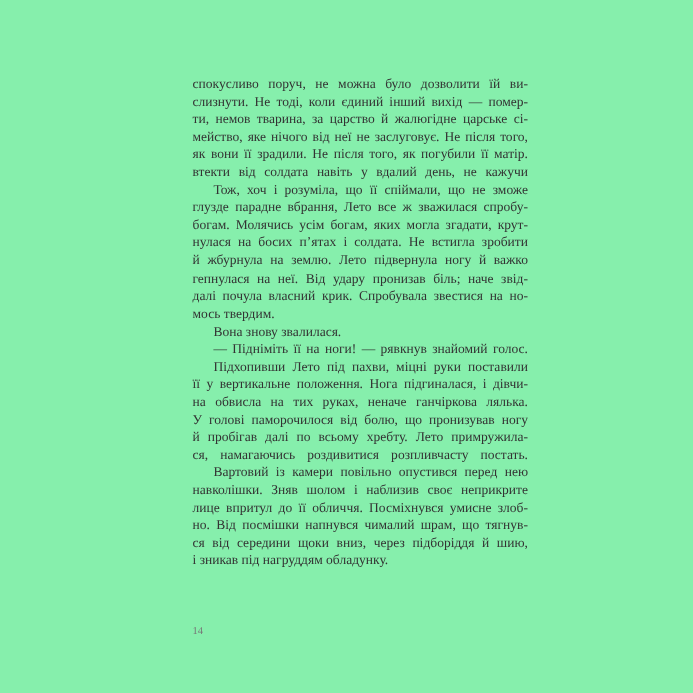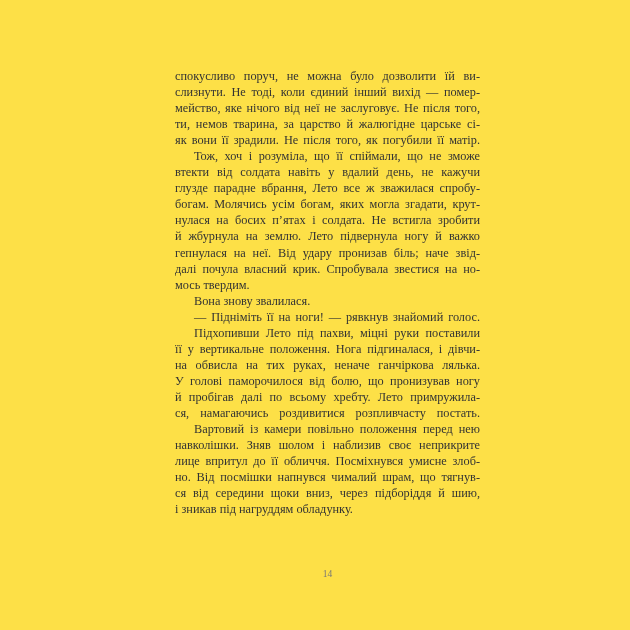--- a/index.html
+++ b/index.html
@@ -4,21 +4,21 @@
 <style>
   html, body {
     margin: 0;
     padding: 0;
     background: #ffffff;
   }
   .screen {
     position: relative;
     width: 630px;
     height: 630px;
-    background: #fde047;
+    background: #86efac;
     overflow: hidden;
     font-family: "Liberation Serif", "DejaVu Serif", serif;
   }
   .textblock {
     position: absolute;
     left: 175px;
     top: 68px;
     width: 305px;
     color: #333333;
     font-size: 12.3px;
@@ -40,44 +40,44 @@
     text-align: right;
     text-align-last: left;
   }
   
   .ln.ind { text-indent: 19px; }
   .pagenum {
     position: absolute;
     left: 175px;
     top: 568px;
     width: 305px;
-    text-align: center;
+    text-align: left;
     font-size: 9.5px;
     line-height: 12px;
     color: #777777;
   }
 </style>
 </head>
 <body>
 
 <div class="screen">
 
   <div class="textblock">
 
     <div class="para">
       <div class="ln j">спокусливо поруч, не можна було дозволити їй ви-</div>
       <div class="ln j">слизнути. Не тоді, коли єдиний інший вихід — помер-</div>
+      <div class="ln j">ти, немов тварина, за царство й жалюгідне царське сі-</div>
       <div class="ln j">мейство, яке нічого від неї не заслуговує. Не після того,</div>
-      <div class="ln j">ти, немов тварина, за царство й жалюгідне царське сі-</div>
       <div class="ln j">як вони її зрадили. Не після того, як погубили її матір.</div>
     </div>
 
     <div class="para">
+      <div class="ln j">втекти від солдата навіть у вдалий день, не кажучи</div>
       <div class="ln j ind">Тож, хоч і розуміла, що її спіймали, що не зможе</div>
-      <div class="ln j">втекти від солдата навіть у вдалий день, не кажучи</div>
       <div class="ln j">глузде парадне вбрання, Лето все ж зважилася спробу-</div>
       <div class="ln j">богам. Молячись усім богам, яких могла згадати, крут-</div>
       <div class="ln j">нулася на босих п’ятах і солдата. Не встигла зробити</div>
       <div class="ln j">й жбурнула на землю. Лето підвернула ногу й важко</div>
       <div class="ln j">гепнулася на неї. Від удару пронизав біль; наче звід-</div>
       <div class="ln j">далі почула власний крик. Спробувала звестися на но-</div>
       <div class="ln l">мось твердим.</div>
     </div>
 
     <div class="para">
@@ -91,21 +91,21 @@
     <div class="para">
       <div class="ln j ind">Підхопивши Лето під пахви, міцні руки поставили</div>
       <div class="ln j">її у вертикальне положення. Нога підгиналася, і дівчи-</div>
       <div class="ln j">на обвисла на тих руках, неначе ганчіркова лялька.</div>
       <div class="ln j">У голові паморочилося від болю, що пронизував ногу</div>
       <div class="ln j">й пробігав далі по всьому хребту. Лето примружила-</div>
       <div class="ln j">ся, намагаючись роздивитися розпливчасту постать.</div>
     </div>
 
     <div class="para">
-      <div class="ln j ind">Вартовий із камери повільно положення перед нею</div>
+      <div class="ln j ind">Вартовий із камери повільно опустився перед нею</div>
       <div class="ln j">навколішки. Зняв шолом і наблизив своє неприкрите</div>
       <div class="ln j">лице впритул до її обличчя. Посміхнувся умисне злоб-</div>
       <div class="ln j">но. Від посмішки напнувся чималий шрам, що тягнув-</div>
       <div class="ln j">ся від середини щоки вниз, через підборіддя й шию,</div>
       <div class="ln l">і зникав під нагруддям обладунку.</div>
     </div>
 
   </div>
 
   <div class="pagenum">14</div>

